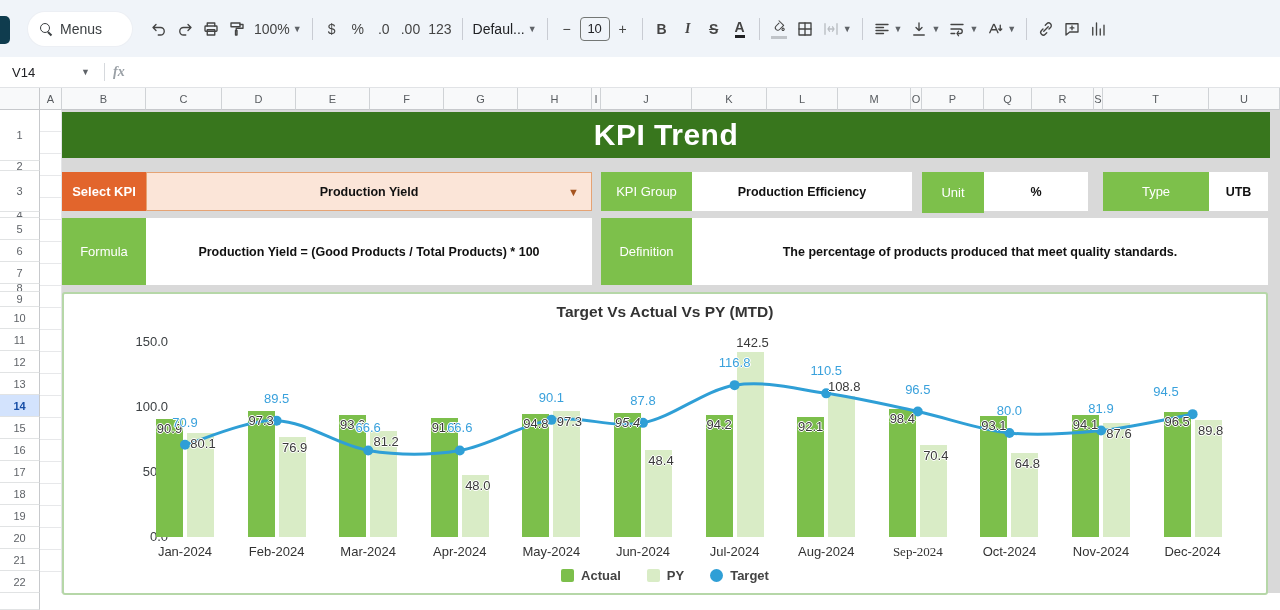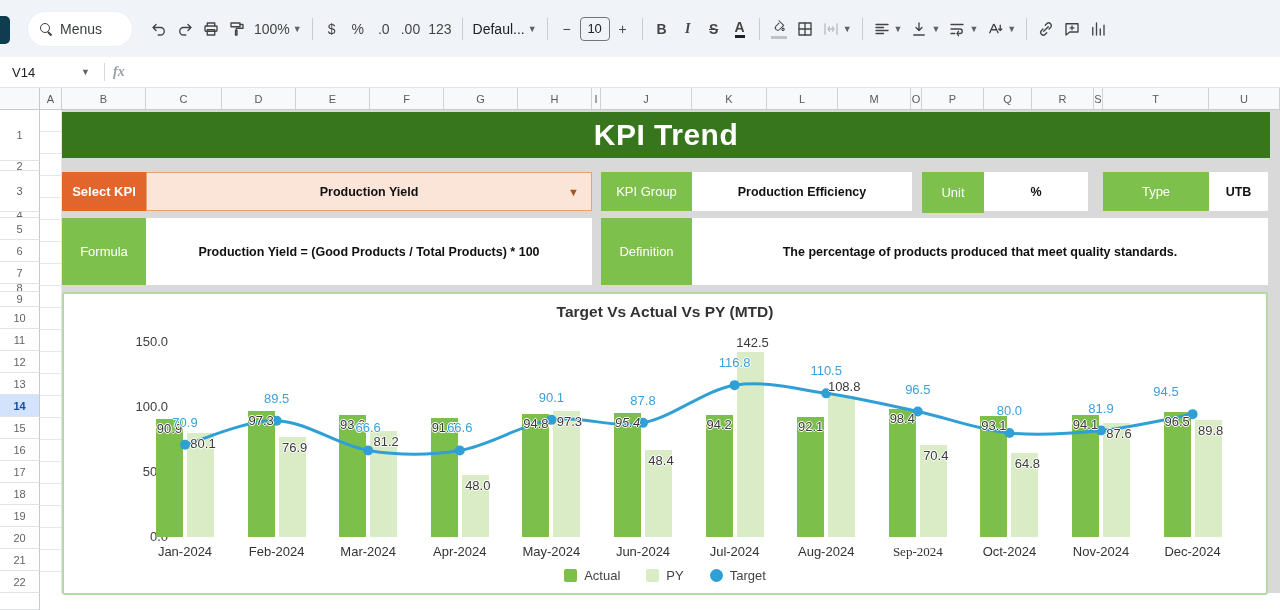--- a/index.html
+++ b/index.html
@@ -77,21 +77,21 @@
     font-weight:bold; color:#333; }
   .ytick { position:absolute; width:52px; text-align:right; font-size:13px; color:#3c4043; }
   .xlab  { position:absolute; width:90px; text-align:center; font-size:13px; color:#333; }
   .bar { position:absolute; }
   .dlab { position:absolute; width:64px; text-align:center; font-size:13px; color:#3a3a3a;
     text-shadow:-1px 0 #fff,1px 0 #fff,0 -1px #fff,0 1px #fff; z-index:5; }
   .tlab { position:absolute; width:64px; text-align:center; font-size:13px; color:#39a1dc;
     text-shadow:-1px 0 #fff,1px 0 #fff,0 -1px #fff,0 1px #fff; z-index:6; }
   #linesvg { position:absolute; left:0; top:0; z-index:4; }
   #legend { position:absolute; left:0; bottom:10px; width:100%; display:flex; justify-content:center;
-    gap:26px; align-items:center; font-size:13px; color:#444; }
+    gap:26px; align-items:center; font-size:13px; color:#444;font-weight:bold; }
   .leg { display:flex; align-items:center; gap:7px; }
   .sw { width:13px; height:13px; border-radius:2px; display:inline-block; }
   .sw.round { border-radius:50%; }
 </style>
 </head>
 <body>
 
 <div id="stage">
 
   <div id="toolbar">

